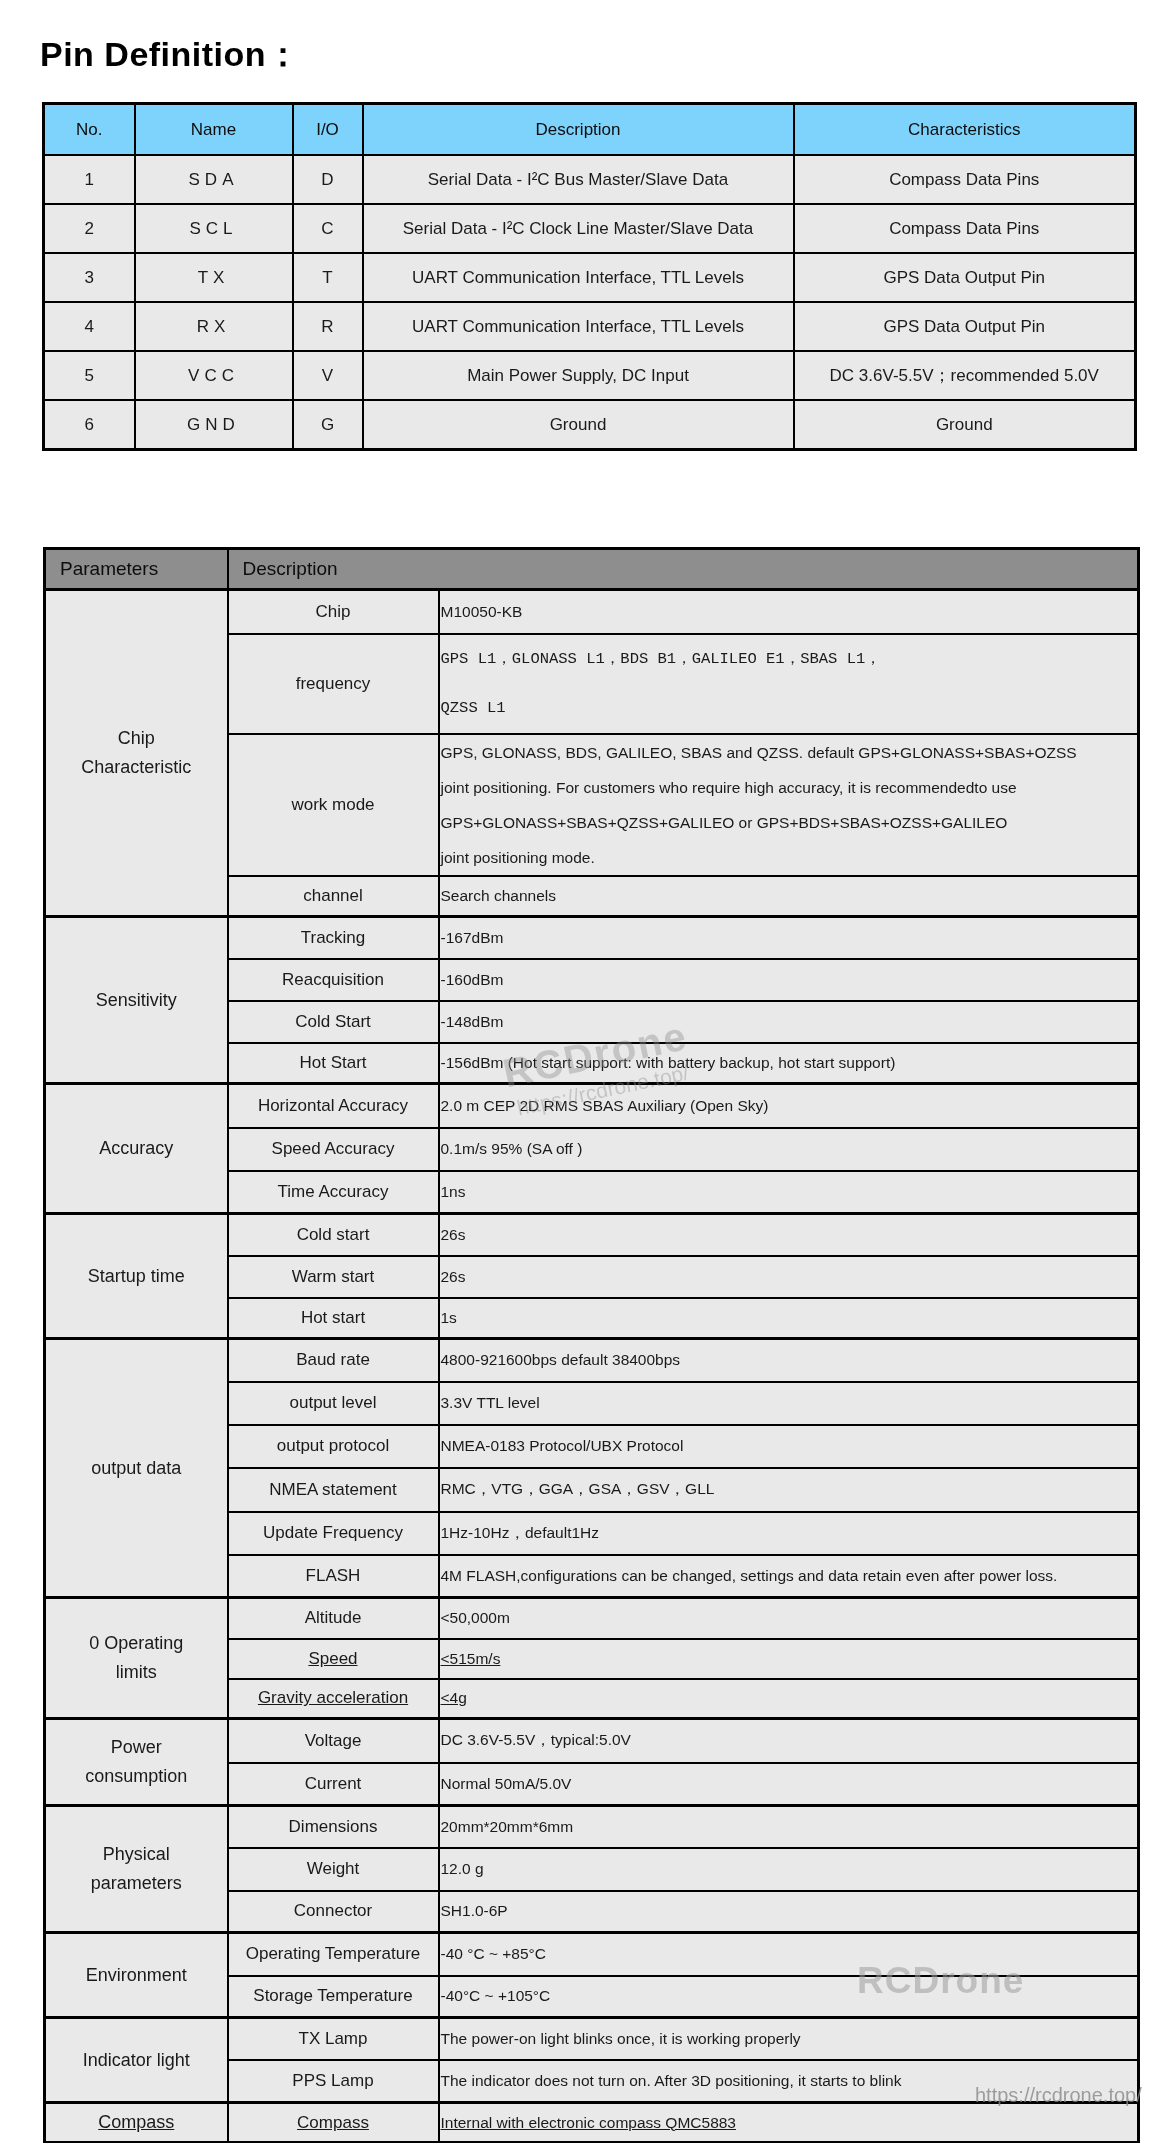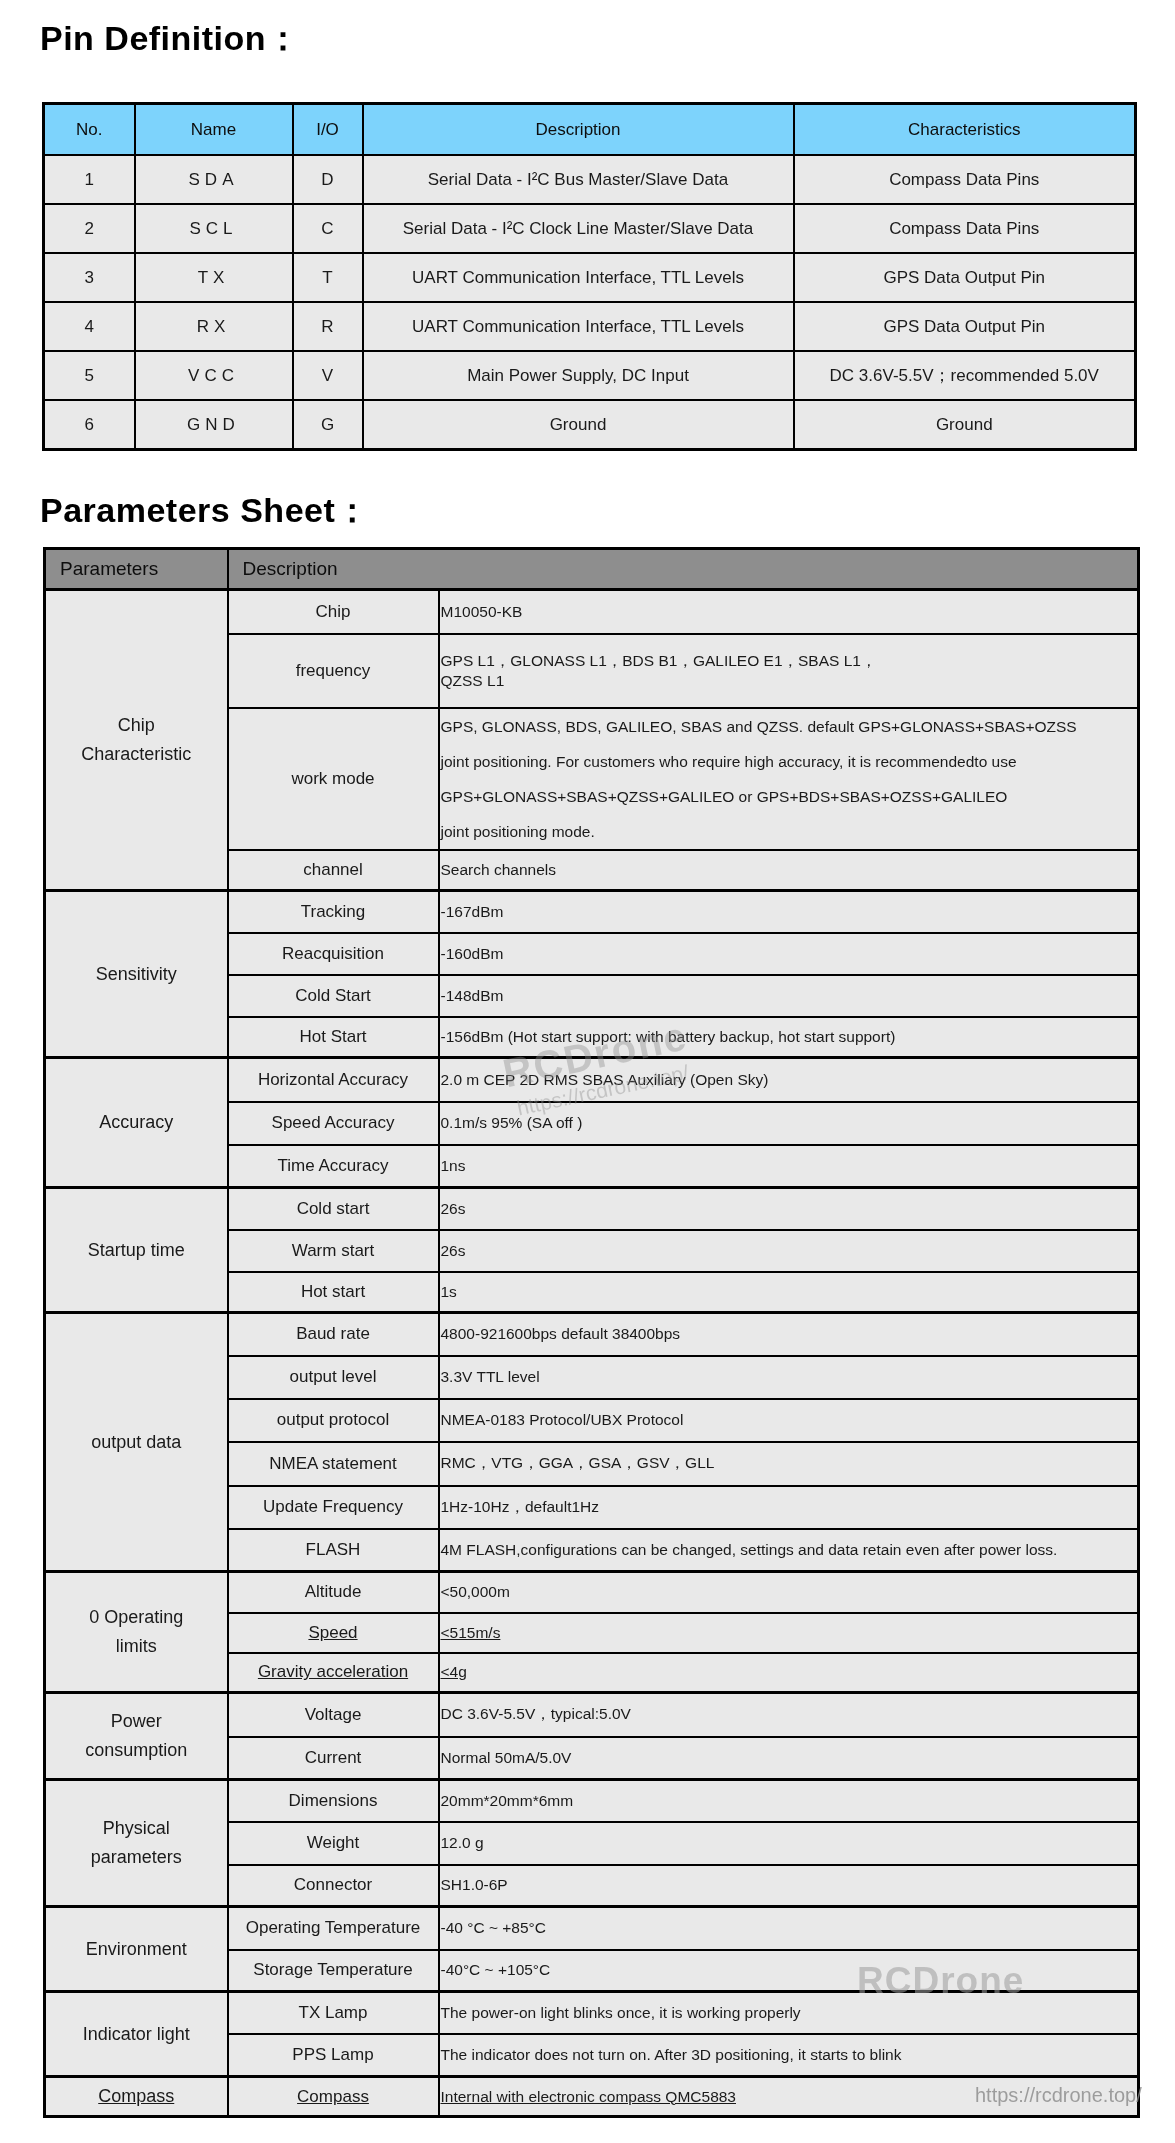--- a/index.html
+++ b/index.html
@@ -9,21 +9,21 @@
     background:#ffffff;
     font-family:"Liberation Sans","DejaVu Sans",sans-serif;
     color:#1a1a1a;
     overflow:hidden;
   }
   .doc-title{
     position:absolute;left:40px;
     font-size:34px;font-weight:bold;color:#000;
     letter-spacing:0.5px;white-space:nowrap;
   }
-  #pin-title{top:16px;}
+  #pin-title{top:32px;}
   #param-title{top:488px;}
 
   table{border-collapse:collapse;table-layout:fixed;position:absolute;}
   td,th{border:2px solid #000;background:#e9e9e9;vertical-align:middle;
         overflow:hidden;padding:0;}
 
   
   #pin-table{left:42px;top:102px;width:1092px;border:3px solid #000;}
   #pin-table th{
     background:#7dd3fc;height:49px;font-weight:400;font-size:17px;color:#0d0d0d;
@@ -38,21 +38,21 @@
     background:#8e8e8e;height:38px;font-weight:400;font-size:19px;color:#0d0d0d;
     text-align:left;padding-left:14px;
   }
   #param-table td.grp{
     font-size:18px;text-align:center;white-space:pre-line;line-height:29px;
   }
   #param-table td.lbl{font-size:17px;text-align:center;}
   #param-table td.val{
     font-size:15.5px;text-align:left;padding-left:1px;white-space:pre-line;
   }
-  .lh36{line-height:20px;}
+  .lh36{line-height:49px;font-family:Liberation Mono, monospace;}
   .lh35{line-height:35px;}
   tr.gtop td{border-top:3px solid #000;}
   .h38{height:38px;} .h40{height:40px;text-decoration:underline;} .h41{height:41px;} .h42{height:42px;}
   .h43{height:43px;} .h44{height:44px;} .h47{height:47px;} .h49{height:49px;}
   .h74{height:74px;} .h142{height:142px;}
 
   
   .wm{position:absolute;pointer-events:none;white-space:nowrap;}
   #wm-mid{
     left:448px;top:1032px;width:300px;text-align:center;
@@ -129,21 +129,20 @@
     <tr class="h47">
       <td>6</td>
       <td class="pname">GND</td>
       <td>G</td>
       <td>Ground</td>
       <td>Ground</td>
     </tr>
   </tbody>
     </table>
 
-  <div class="doc-title" id="param-title">Parameters Sheet：</div>
 
   <table id="param-table">
     <colgroup>
         <col style="width:183px">
         <col style="width:211px">
         <col style="width:700px">
       </colgroup>
     <tbody>
         <tr class="h38">
       <th>Parameters</th>

